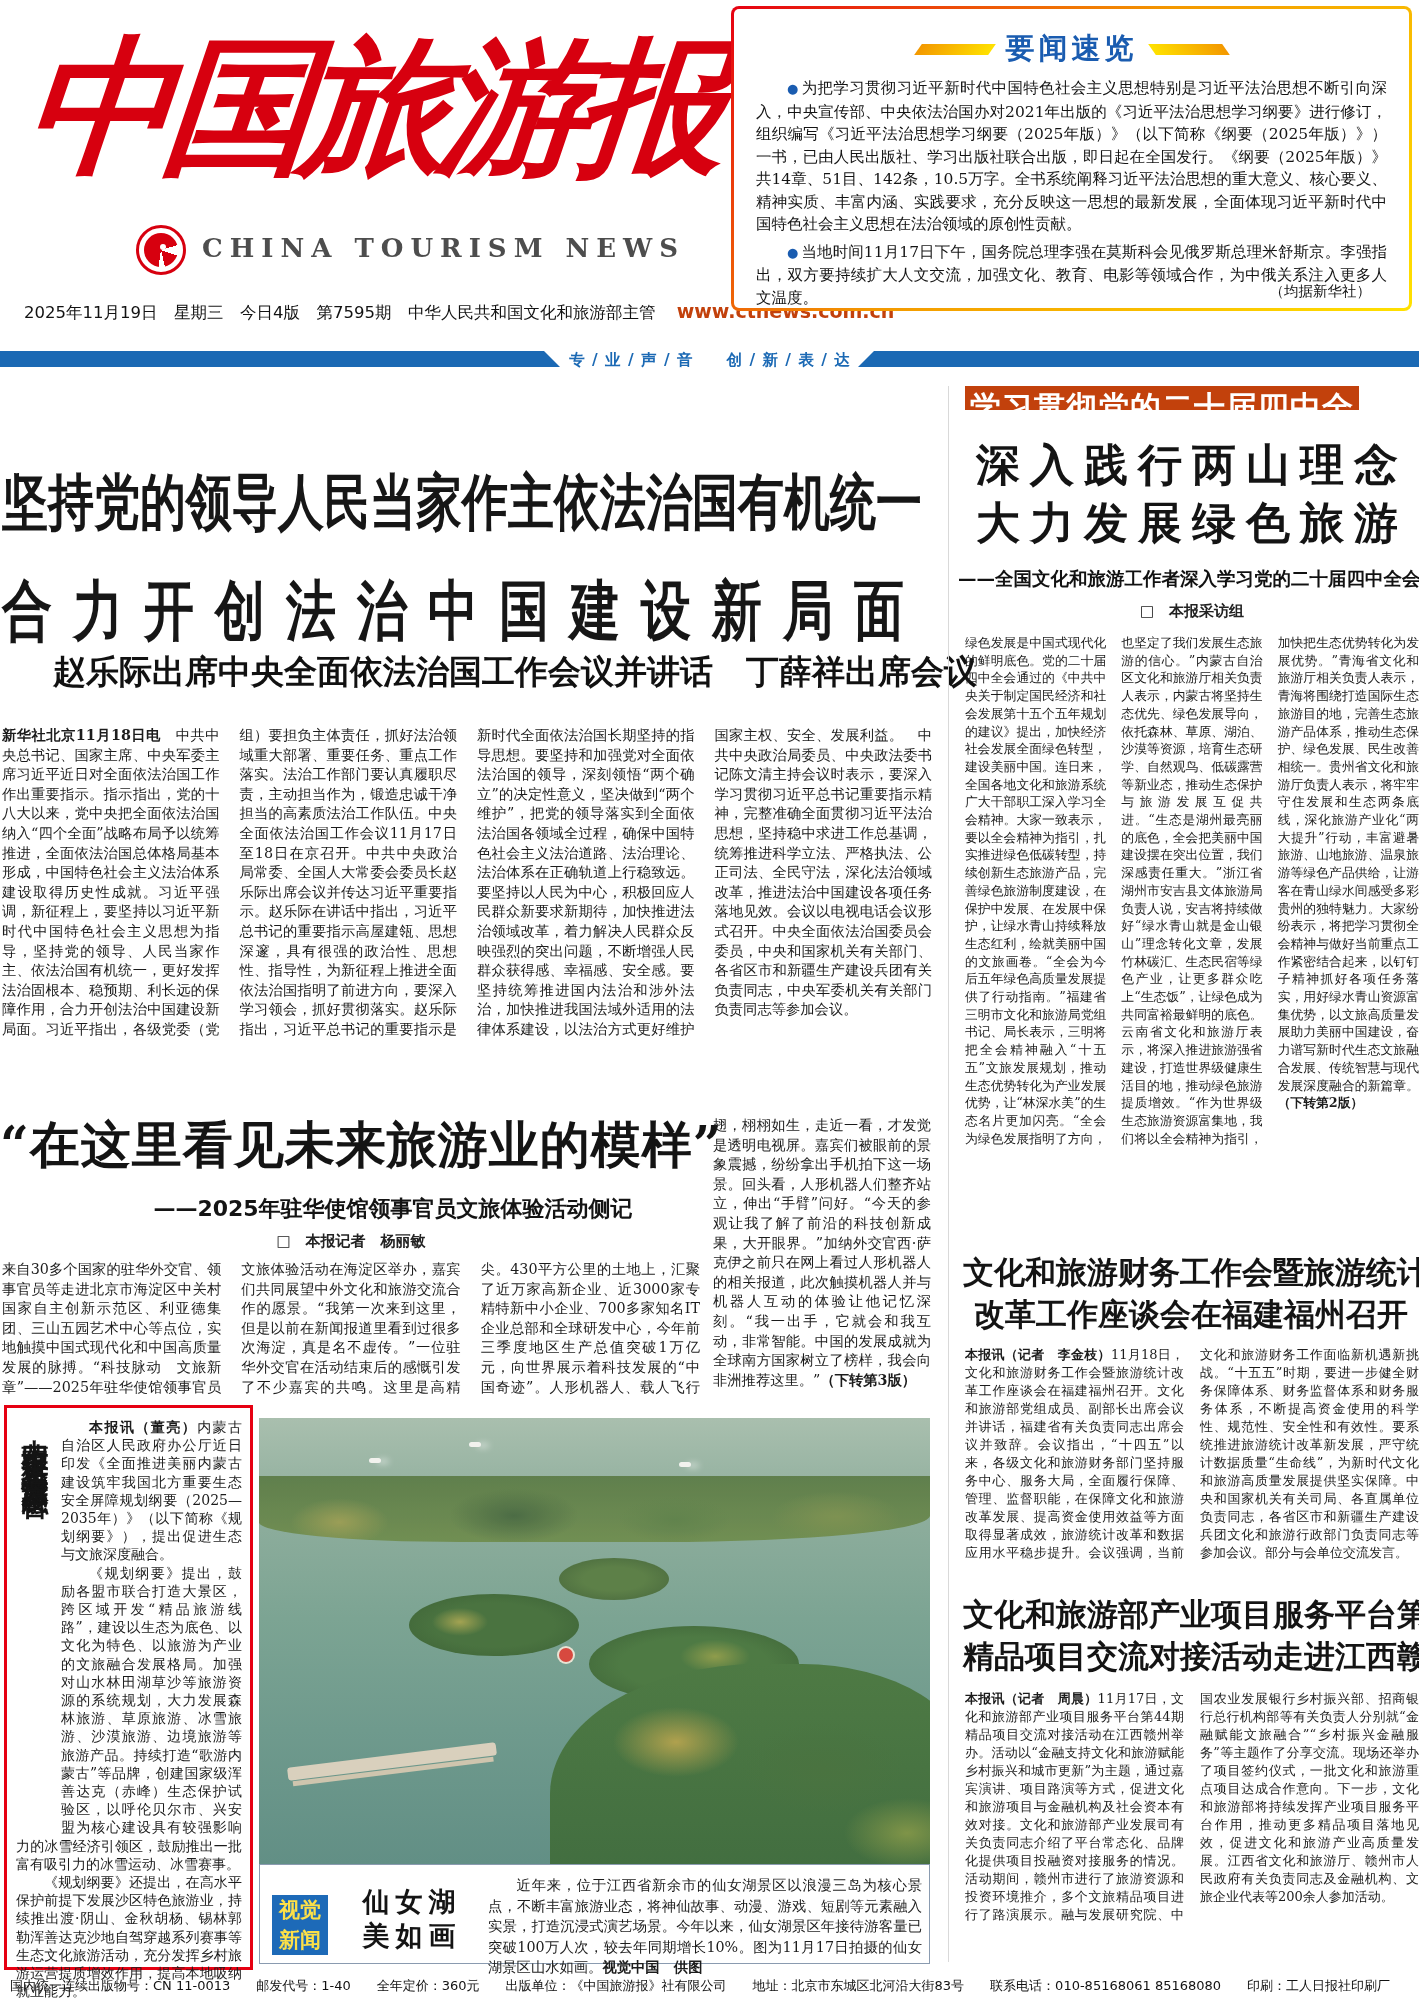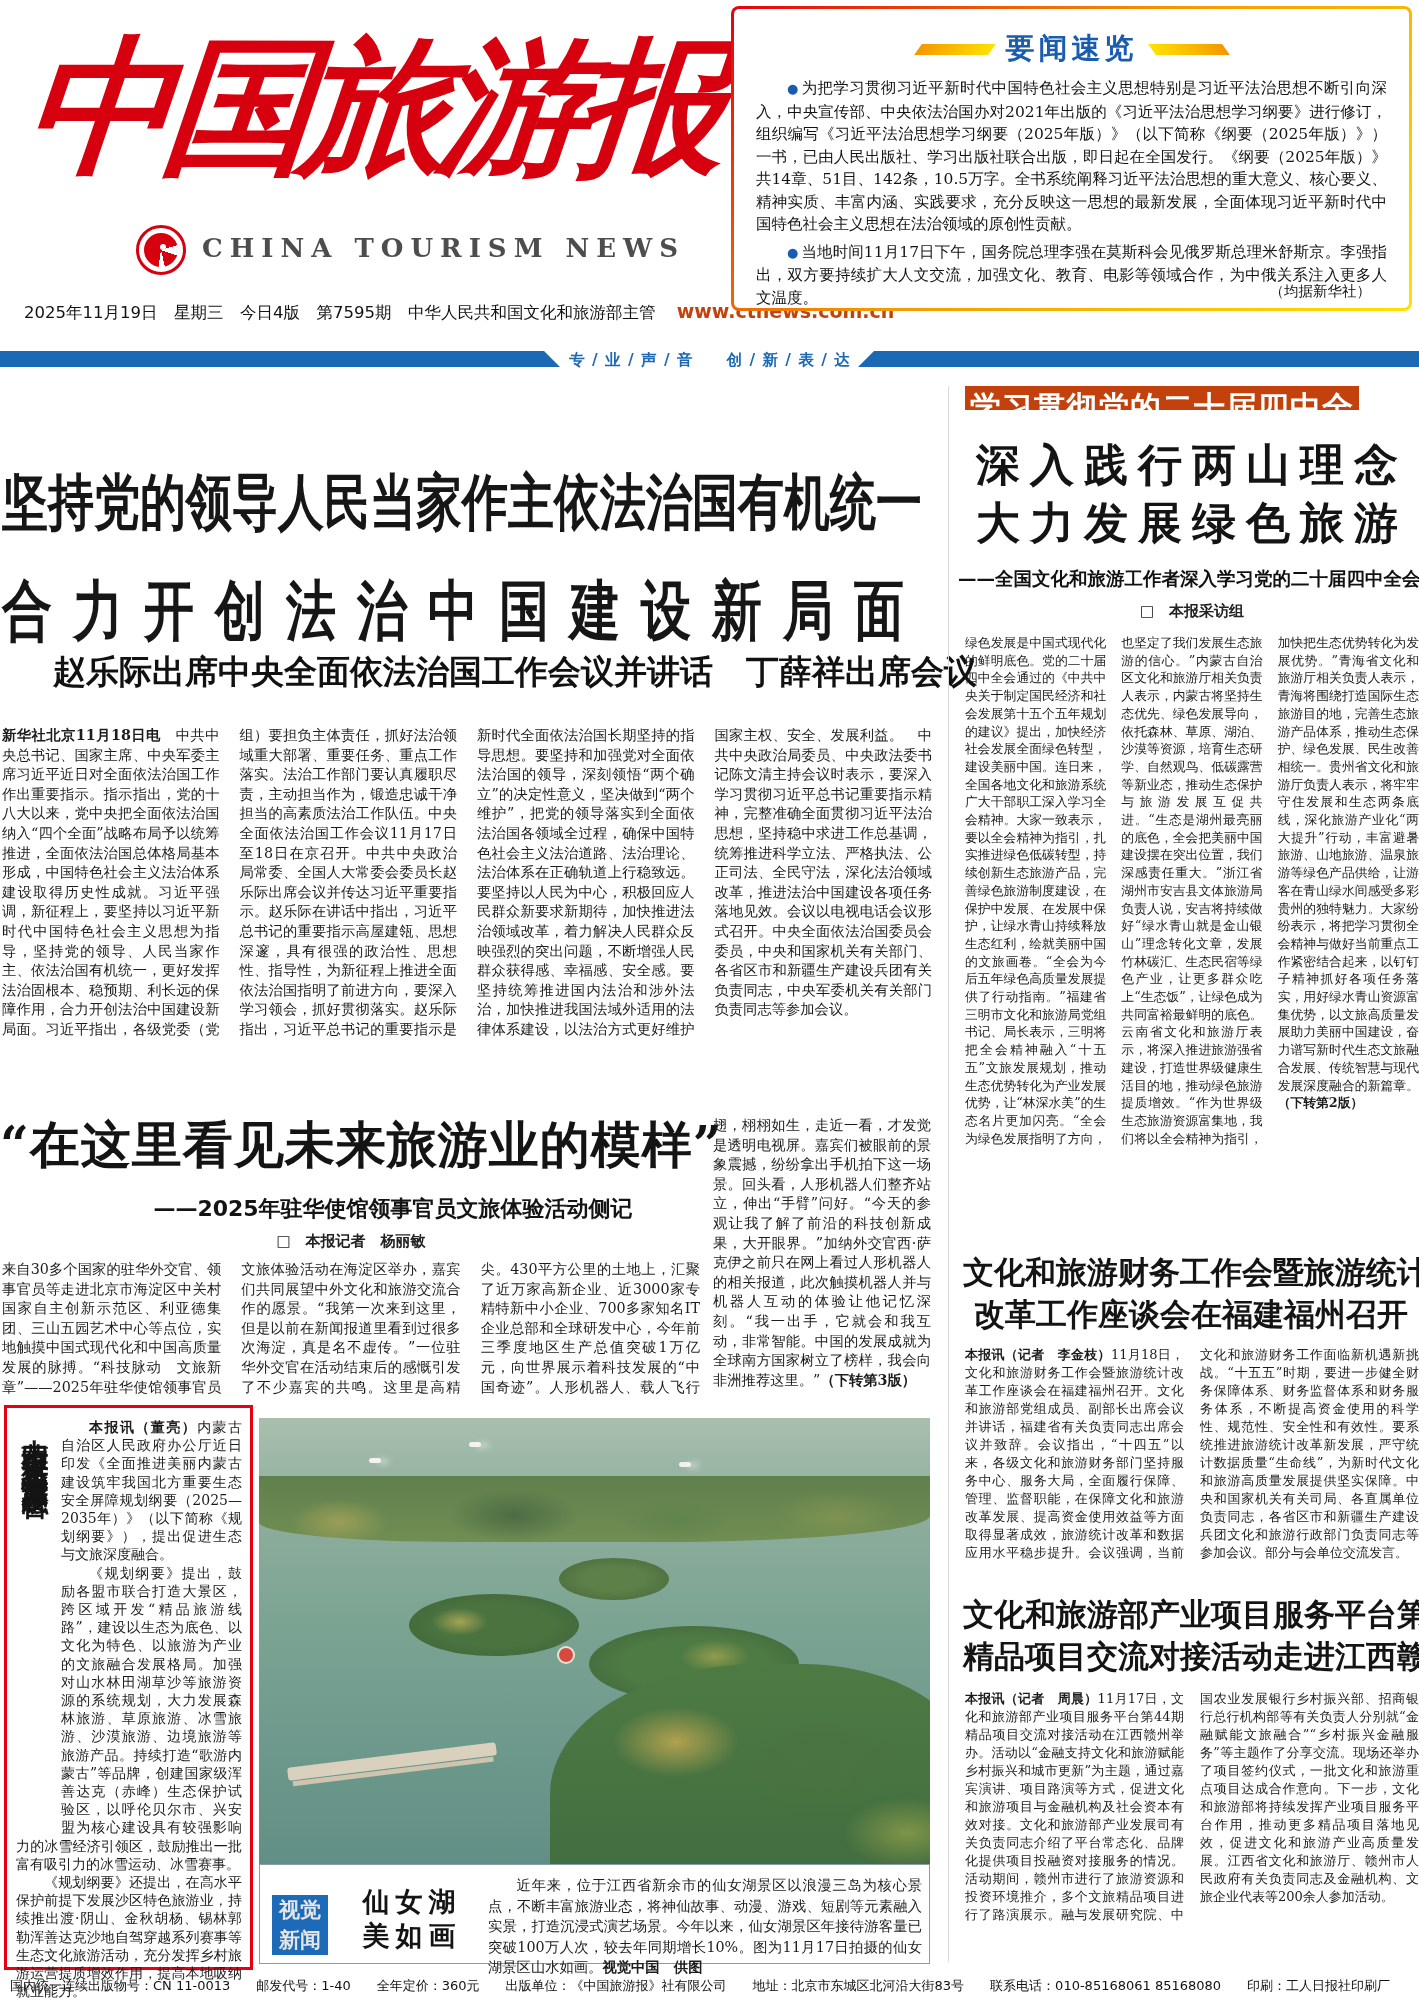--- a/index.html
+++ b/index.html
@@ -123,21 +123,21 @@
   .dock { position:absolute; left:28px; bottom:96px; width:210px; height:13px; background:#d9d0bd;
     transform:rotate(-7deg); border-radius:3px; box-shadow:0 10px 0 -4px #cfc5ae; }
   .slide { position:absolute; left:300px; top:230px; width:14px; height:14px; border-radius:50%;
     background:#d7493f; box-shadow:0 0 0 2px #e8e3d4; }
   .boat { position:absolute; width:12px; height:5px; border-radius:3px; background:#f2f2ee; box-shadow:8px 1px 6px rgba(255,255,255,.5); }
   .b1 { left:110px; top:40px; } .b2 { left:210px; top:24px; } .b3 { left:420px; top:44px; }
 
   .caption-box { position:absolute; left:259px; top:1864px; width:671px; height:100px;
     border:1px solid #8a9bb0; background:#fff; }
   .vis-label { position:absolute; left:10px; top:28px; width:60px; height:64px; background:#1d6ab8;
-    color:#e5e5e5; font-weight:bold; font-size:21px; line-height:30px; text-align:center; padding-top:2px;
+    color:#fde047; font-weight:bold; font-size:21px; line-height:30px; text-align:center; padding-top:2px;
     box-shadow:inset 0 0 0 2px #fff, inset 0 0 0 4px #1d6ab8; }
   .cap-title { position:absolute; left:86px; top:20px; width:132px; text-align:center;
     font-family:"DejaVu Serif","Liberation Serif",serif; font-weight:bold; font-size:27px;
     line-height:34px; letter-spacing:6px; color:#141414; }
   .cap-text { position:absolute; left:228px; top:10px; width:434px; font-family:"DejaVu Serif","Liberation Serif",serif;
     font-size:14.3px; line-height:20.5px; text-align:justify; text-indent:2em; color:#1c1c1c; }
   .cap-text b { font-weight:bold; }
 
   
   .sub-h { position:absolute; left:963px; width:456px; text-align:center;

